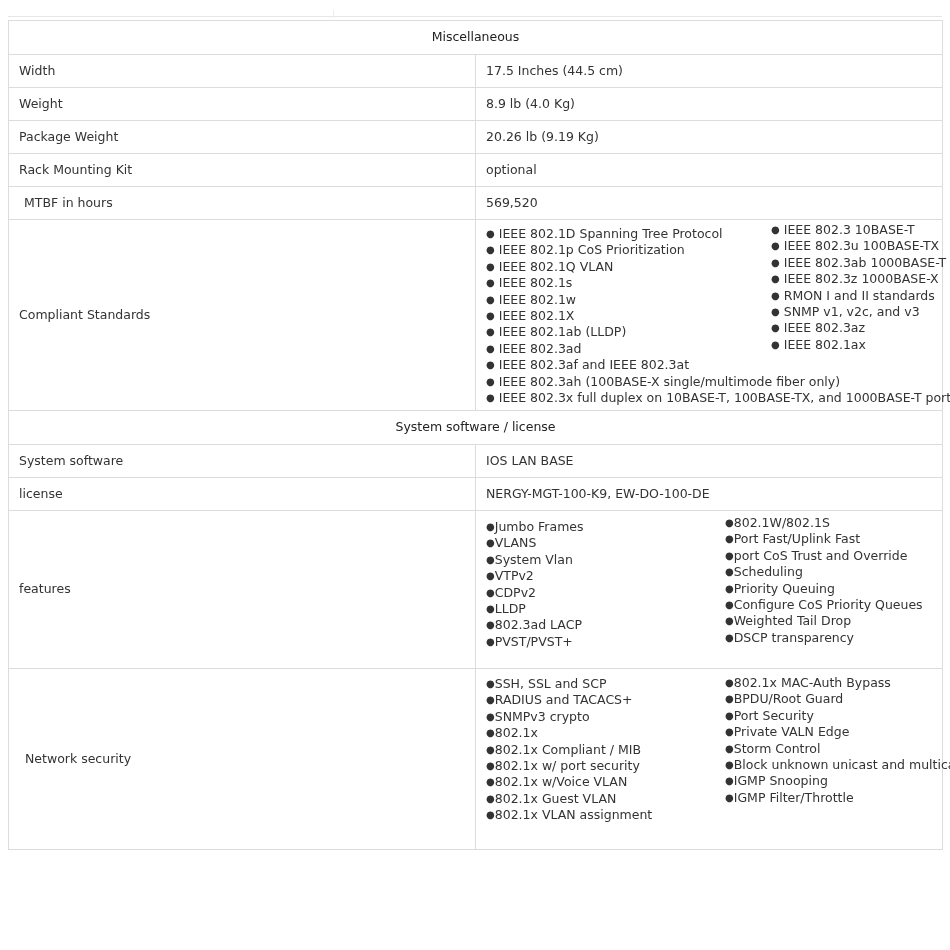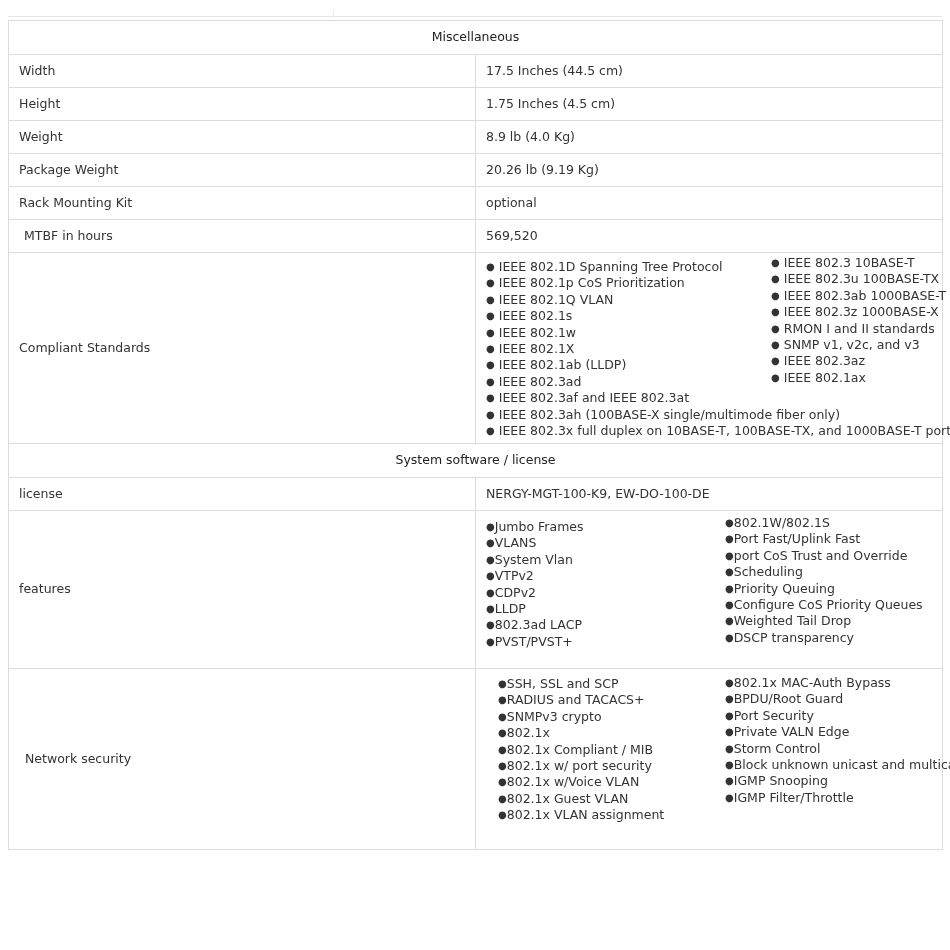--- a/index.html
+++ b/index.html
@@ -19,41 +19,37 @@
   .ul li { white-space: nowrap; }
   .cs-wrap { position: relative; height: 190px; text-decoration: underline; }
   .cs-left { position: absolute; left: 0; top: 6px; }
   .cs-right { position: absolute; left: 285px; top: 2px; }
   .bul { font-size: 10px; margin-right: 4px; vertical-align: 1px; }
   .bul2 { font-size: 10px; vertical-align: 1px; }
   .feat-wrap { position: relative; height: 157px; }
   .feat-l { position: absolute; left: 0; top: 8px; }
   .feat-r { position: absolute; left: 239px; top: 4px; }
   .ns-wrap { position: relative; height: 180px; }
-  .ns-l { position: absolute; left: 0; top: 7px; margin-left: 12px; }
+  .ns-l { position: absolute; left: 0; top: 7px; }
   .ns-r { position: absolute; left: 239px; top: 6px; }
 </style>
 </head>
 <body>
 
 <div class="topline"></div>
 <div class="topline-col"></div>
 
 <table class="spec">
   <tbody>
     <tr>
       <td class="section" colspan="2">Miscellaneous</td>
     </tr>
     <tr class="r">
       <td class="k">Width</td>
       <td>17.5 Inches (44.5 cm)</td>
-    </tr>
-    <tr class="r">
-      <td class="k">Height</td>
-      <td>1.75 Inches (4.5 cm)</td>
     </tr>
     <tr class="r">
       <td class="k">Weight</td>
       <td>8.9 lb (4.0 Kg)</td>
     </tr>
     <tr class="r">
       <td class="k">Package Weight</td>
       <td>20.26 lb (9.19 Kg)</td>
     </tr>
     <tr class="r">
@@ -89,20 +85,24 @@
               <li><span class="bul">●</span><span>RMON I and II standards</span></li>
               <li><span class="bul">●</span><span>SNMP v1, v2c, and v3</span></li>
               <li><span class="bul">●</span><span>IEEE 802.3az</span></li>
               <li><span class="bul">●</span><span>IEEE 802.1ax</span></li>
             </ul>
         </div>
       </td>
     </tr>
     <tr>
       <td class="section" colspan="2">System software / license</td>
+    </tr>
+    <tr class="r">
+      <td class="k">System software</td>
+      <td>IOS LAN BASE</td>
     </tr>
     <tr class="r">
       <td class="k">license</td>
       <td>NERGY-MGT-100-K9, EW-DO-100-DE</td>
     </tr>
     <tr>
       <td class="k">features</td>
       <td>
         <div class="feat-wrap">
           <ul class="ul feat-l">

